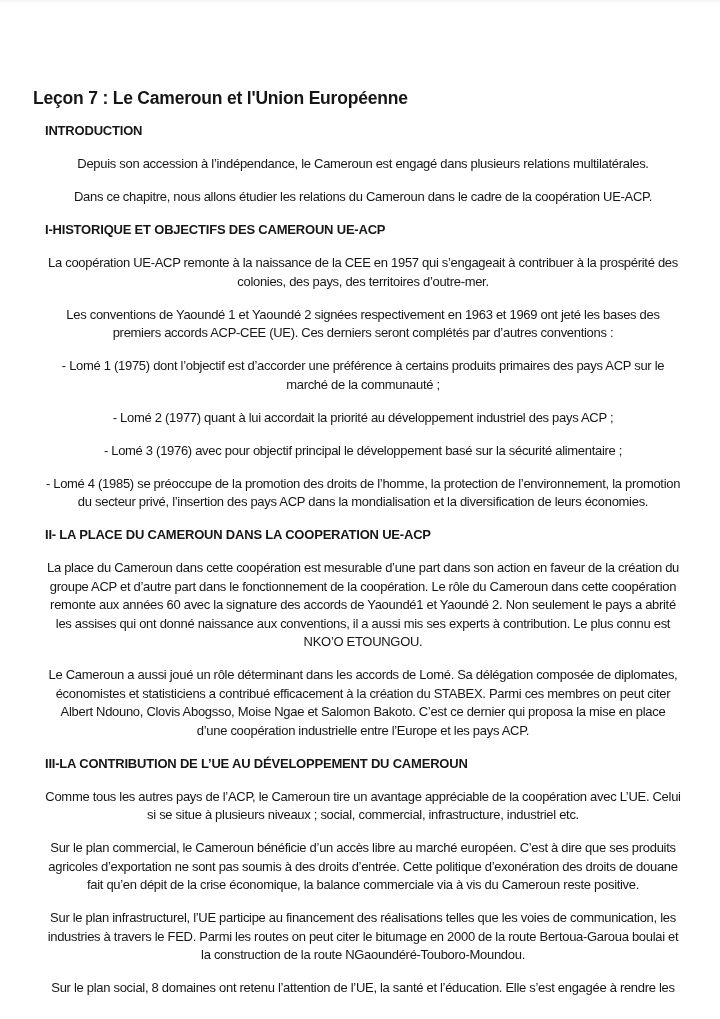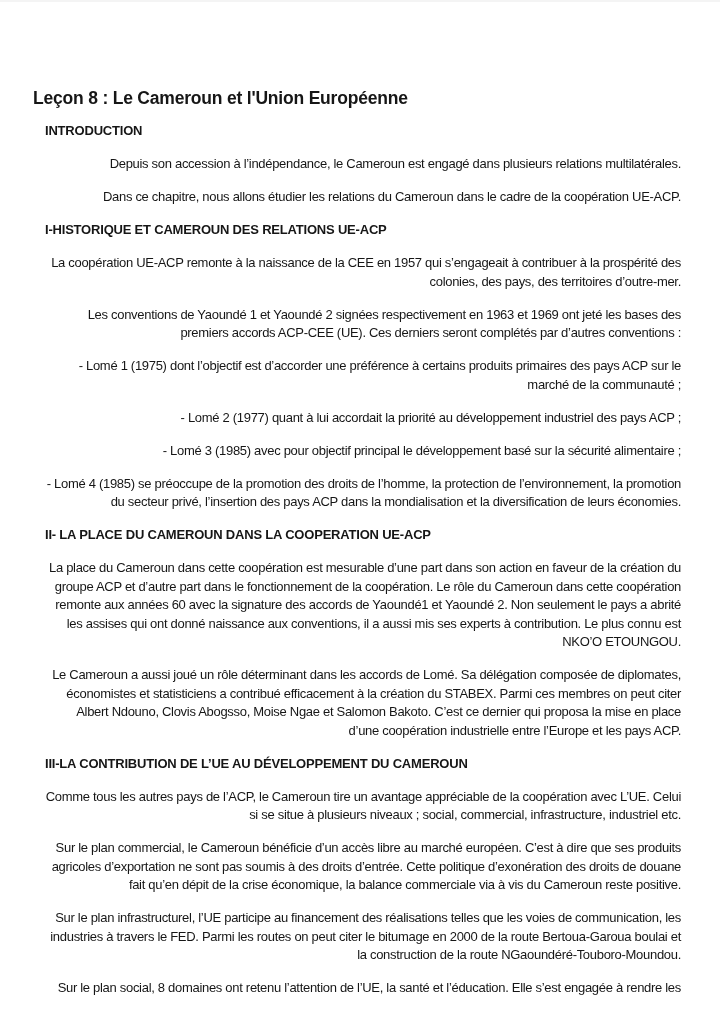--- a/index.html
+++ b/index.html
@@ -43,45 +43,45 @@
     font-weight: 700;
     letter-spacing: -0.2px;
     margin: 0 0 14.5px 0;
   }
   .para {
     font-size: 13px;
     line-height: 18.5px;
     letter-spacing: -0.3px;
     font-weight: 400;
     margin: 0 0 14.5px 0;
-    text-align: right;
+    text-align: center;
   }
 </style>
 </head>
 <body>
 
 <div class="page-top-edge"></div>
 
 <div class="page">
 
-  <h1 class="doc-title">Leçon 8 : Le Cameroun et l'Union Européenne</h1>
+  <h1 class="doc-title">Leçon 7 : Le Cameroun et l'Union Européenne</h1>
 
   <section class="section">
     <h2 class="section-heading">INTRODUCTION</h2>
     <p class="para">Depuis son accession à l’indépendance, le Cameroun est engagé dans plusieurs relations multilatérales.</p>
     <p class="para">Dans ce chapitre, nous allons étudier les relations du Cameroun dans le cadre de la coopération UE-ACP.</p>
   </section>
 
   <section class="section">
-    <h2 class="section-heading">I-HISTORIQUE ET CAMEROUN DES RELATIONS UE-ACP</h2>
+    <h2 class="section-heading">I-HISTORIQUE ET OBJECTIFS DES CAMEROUN UE-ACP</h2>
     <p class="para">La coopération UE-ACP remonte à la naissance de la CEE en 1957 qui s’engageait à contribuer à la prospérité des colonies, des pays, des territoires d’outre-mer.</p>
     <p class="para">Les conventions de Yaoundé 1 et Yaoundé 2 signées respectivement en 1963 et 1969 ont jeté les bases des premiers accords ACP-CEE (UE). Ces derniers seront complétés par d’autres conventions :</p>
     <p class="para">- Lomé 1 (1975) dont l’objectif est d’accorder une préférence à certains produits primaires des pays ACP sur le marché de la communauté ;</p>
     <p class="para">- Lomé 2 (1977) quant à lui accordait la priorité au développement industriel des pays ACP ;</p>
-    <p class="para">- Lomé 3 (1985) avec pour objectif principal le développement basé sur la sécurité alimentaire ;</p>
+    <p class="para">- Lomé 3 (1976) avec pour objectif principal le développement basé sur la sécurité alimentaire ;</p>
     <p class="para">- Lomé 4 (1985) se préoccupe de la promotion des droits de l’homme, la protection de l’environnement, la promotion du secteur privé, l’insertion des pays ACP dans la mondialisation et la diversification de leurs économies.</p>
   </section>
 
   <section class="section">
     <h2 class="section-heading">II- LA PLACE DU CAMEROUN DANS LA COOPERATION UE-ACP</h2>
     <p class="para">La place du Cameroun dans cette coopération est mesurable d’une part dans son action en faveur de la création du groupe ACP et d’autre part dans le fonctionnement de la coopération. Le rôle du Cameroun dans cette coopération remonte aux années 60 avec la signature des accords de Yaoundé1 et Yaoundé 2. Non seulement le pays a abrité les assises qui ont donné naissance aux conventions, il a aussi mis ses experts à contribution. Le plus connu est NKO’O ETOUNGOU.</p>
     <p class="para">Le Cameroun a aussi joué un rôle déterminant dans les accords de Lomé. Sa délégation composée de diplomates, économistes et statisticiens a contribué efficacement à la création du STABEX. Parmi ces membres on peut citer Albert Ndouno, Clovis Abogsso, Moise Ngae et Salomon Bakoto. C’est ce dernier qui proposa la mise en place d’une coopération industrielle entre l’Europe et les pays ACP.</p>
   </section>
 
   <section class="section">

